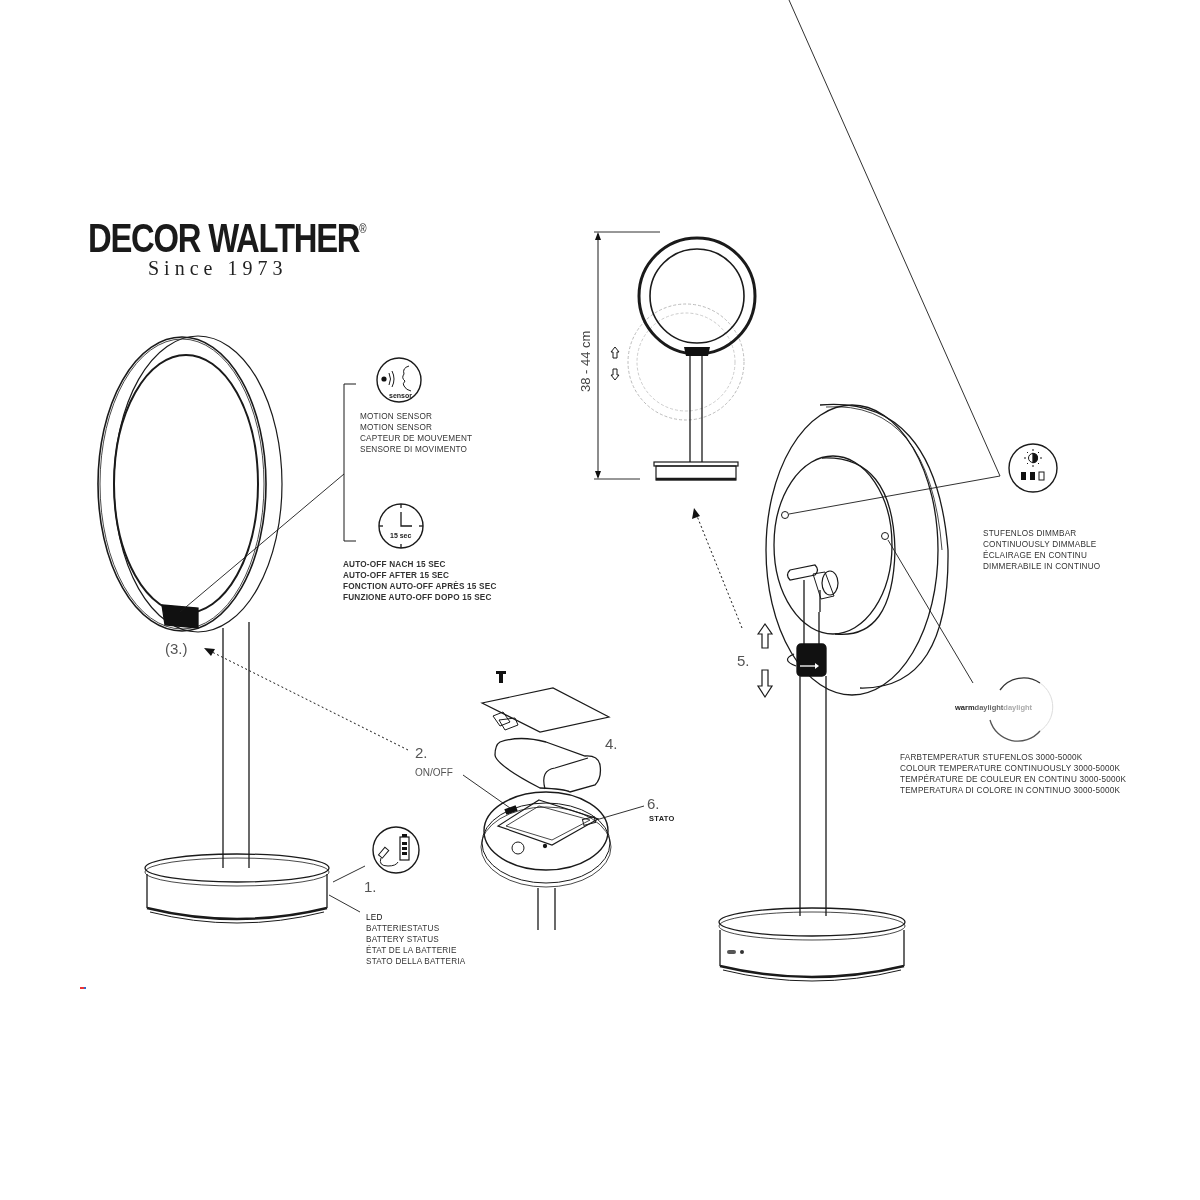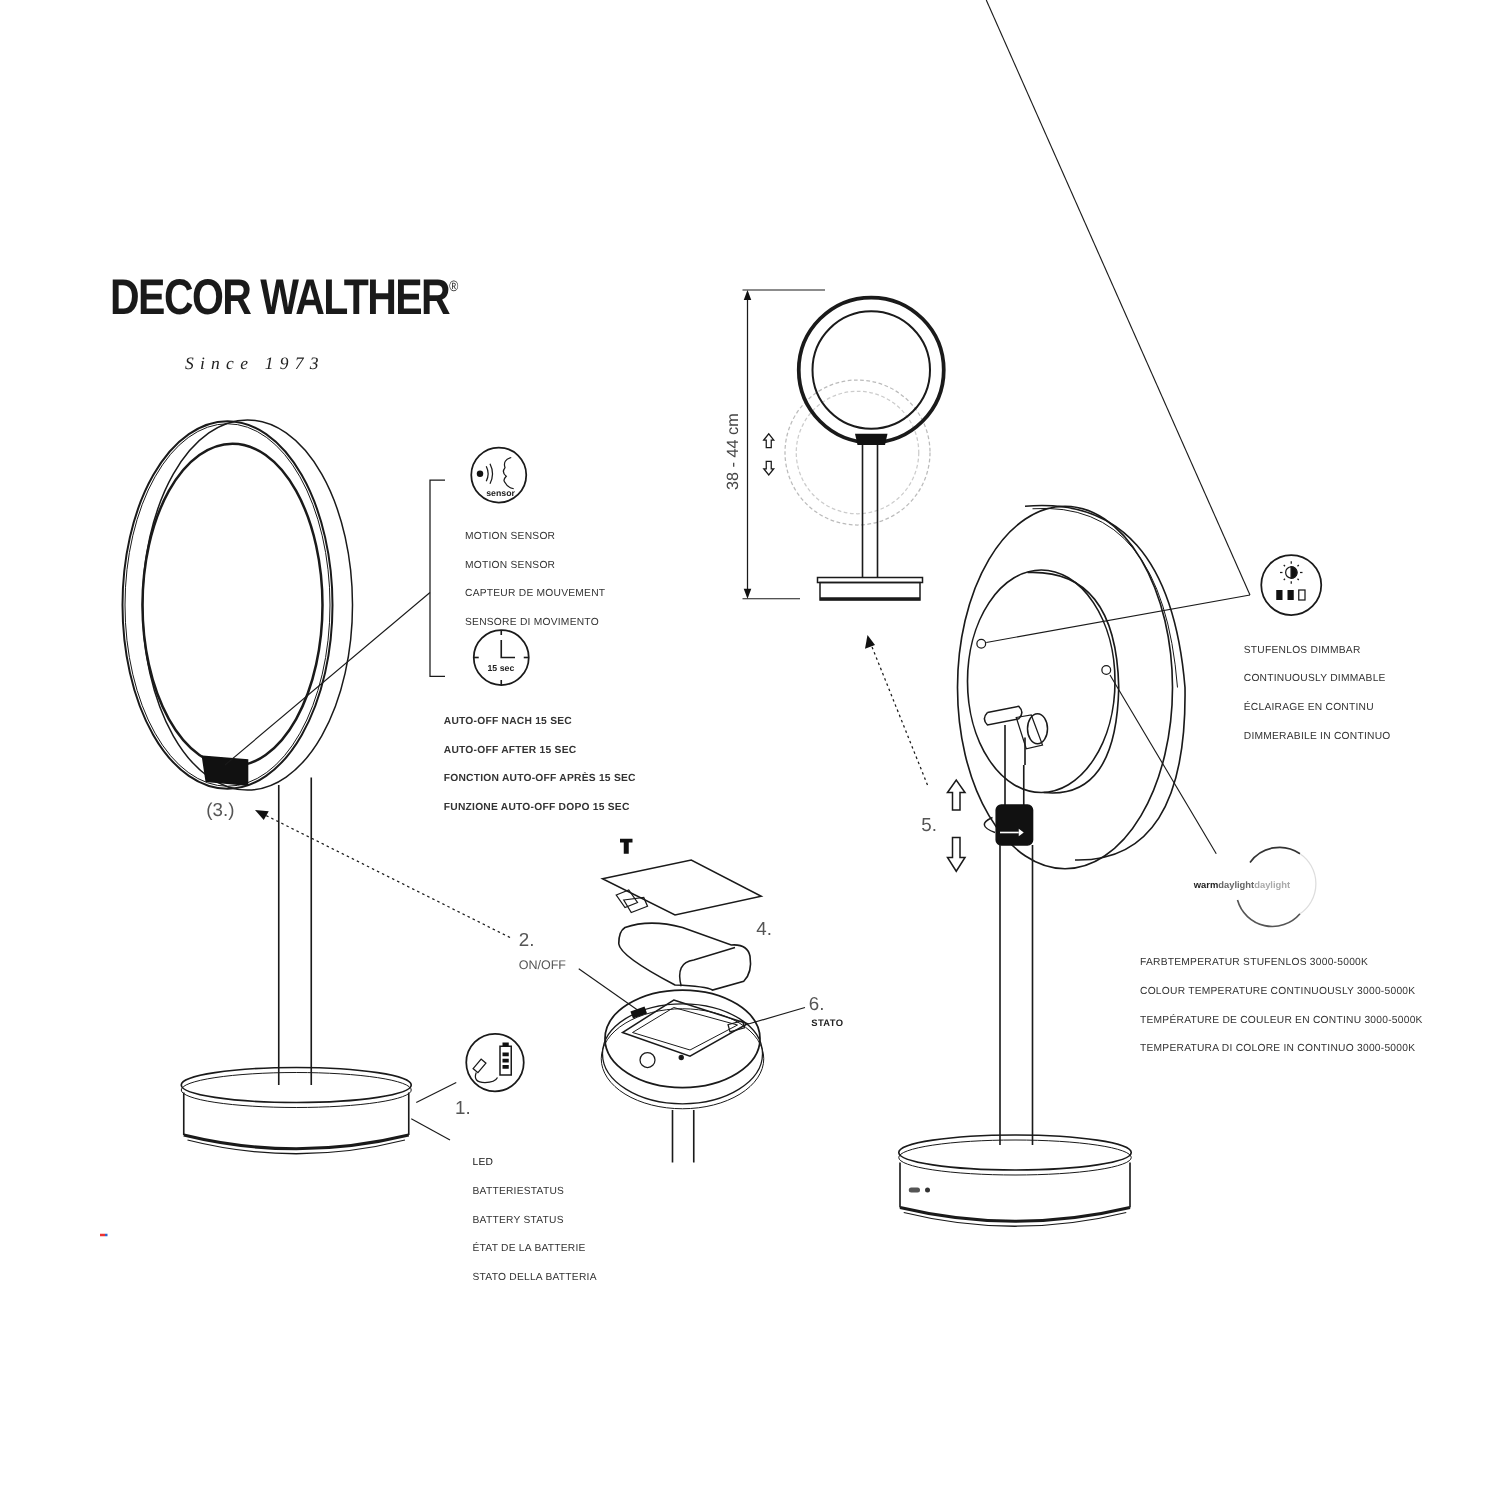--- a/index.html
+++ b/index.html
@@ -1,23 +1,23 @@
 <!DOCTYPE html>
 <html><head>
 <meta charset="utf-8">
 <style>
   html, body { margin:0; padding:0; background:#ffffff; }
   body { width:1200px; height:1200px; position:relative; overflow:hidden; font-family:"Liberation Sans", sans-serif; color:#222; }
   #art { position:absolute; left:0; top:0; }
   .abs { position:absolute; }
   .brand { left:88px; top:216px; font-family:"Liberation Sans", sans-serif; font-weight:bold; font-size:40px; letter-spacing:-1.5px; color:#1a1a1a; transform:scaleX(0.82); transform-origin:left top; white-space:nowrap; }
   .brand sup { font-size:12px; font-weight:normal; vertical-align:top; position:relative; top:6px; letter-spacing:0; }
-  .since { left:148px; top:284px; font-family:"Liberation Serif", serif; font-style:italic; font-size:14px; letter-spacing:5px; color:#222; white-space:nowrap; }
+  .since { left:148px; top:257px; font-family:"Liberation Serif", serif; font-size:20px; letter-spacing:5px; color:#222; white-space:nowrap; }
   .caption { font-size:8.2px; line-height:11px; letter-spacing:0.2px; color:#333; text-transform:uppercase; white-space:nowrap; }
-  .caption div { margin:12px; }
+  .caption div { margin:0; }
   .caption .bold { font-weight:normal; color:#111; }
   .num { font-size:15px; color:#555; font-weight:normal; white-space:nowrap; }
   .small-bold { font-size:7.5px; font-weight:bold; color:#222; letter-spacing:0.3px; }
   .dimlabel { font-size:13px; color:#444; white-space:nowrap; transform:rotate(-90deg); transform-origin:left top; }
   .cct { font-size:7.5px; font-weight:bold; white-space:nowrap; }
   .cct .w { color:#222; } .cct .n { color:#666; } .cct .d { color:#aaa; }
   .icon-text { font-size:7px; font-weight:bold; color:#222; }
 </style>
 </head>
 <body>
@@ -249,21 +249,21 @@
   <div>BATTERIESTATUS</div>
   <div>BATTERY STATUS</div>
   <div>ÉTAT DE LA BATTERIE</div>
   <div>STATO DELLA BATTERIA</div>
 </div>
 
 <div class="abs dimlabel" style="left:578px;top:392px;">38 - 44 cm</div>
 
 <div class="abs num" style="left:737px;top:652px;">5.</div>
 
-<div class="abs caption" style="left:983px;top:502px;">
+<div class="abs caption" style="left:983px;top:528px;">
   <div>STUFENLOS DIMMBAR</div>
   <div>CONTINUOUSLY DIMMABLE</div>
   <div>ÉCLAIRAGE EN CONTINU</div>
   <div>DIMMERABILE IN CONTINUO</div>
 </div>
 
 <div class="abs cct" style="left:955px;top:703px;"><span class="w">warm</span><span class="n">daylight</span><span class="d">daylight</span></div>
 <div class="abs caption" style="left:900px;top:752px;">
   <div>FARBTEMPERATUR STUFENLOS 3000-5000K</div>
   <div>COLOUR TEMPERATURE CONTINUOUSLY 3000-5000K</div>

